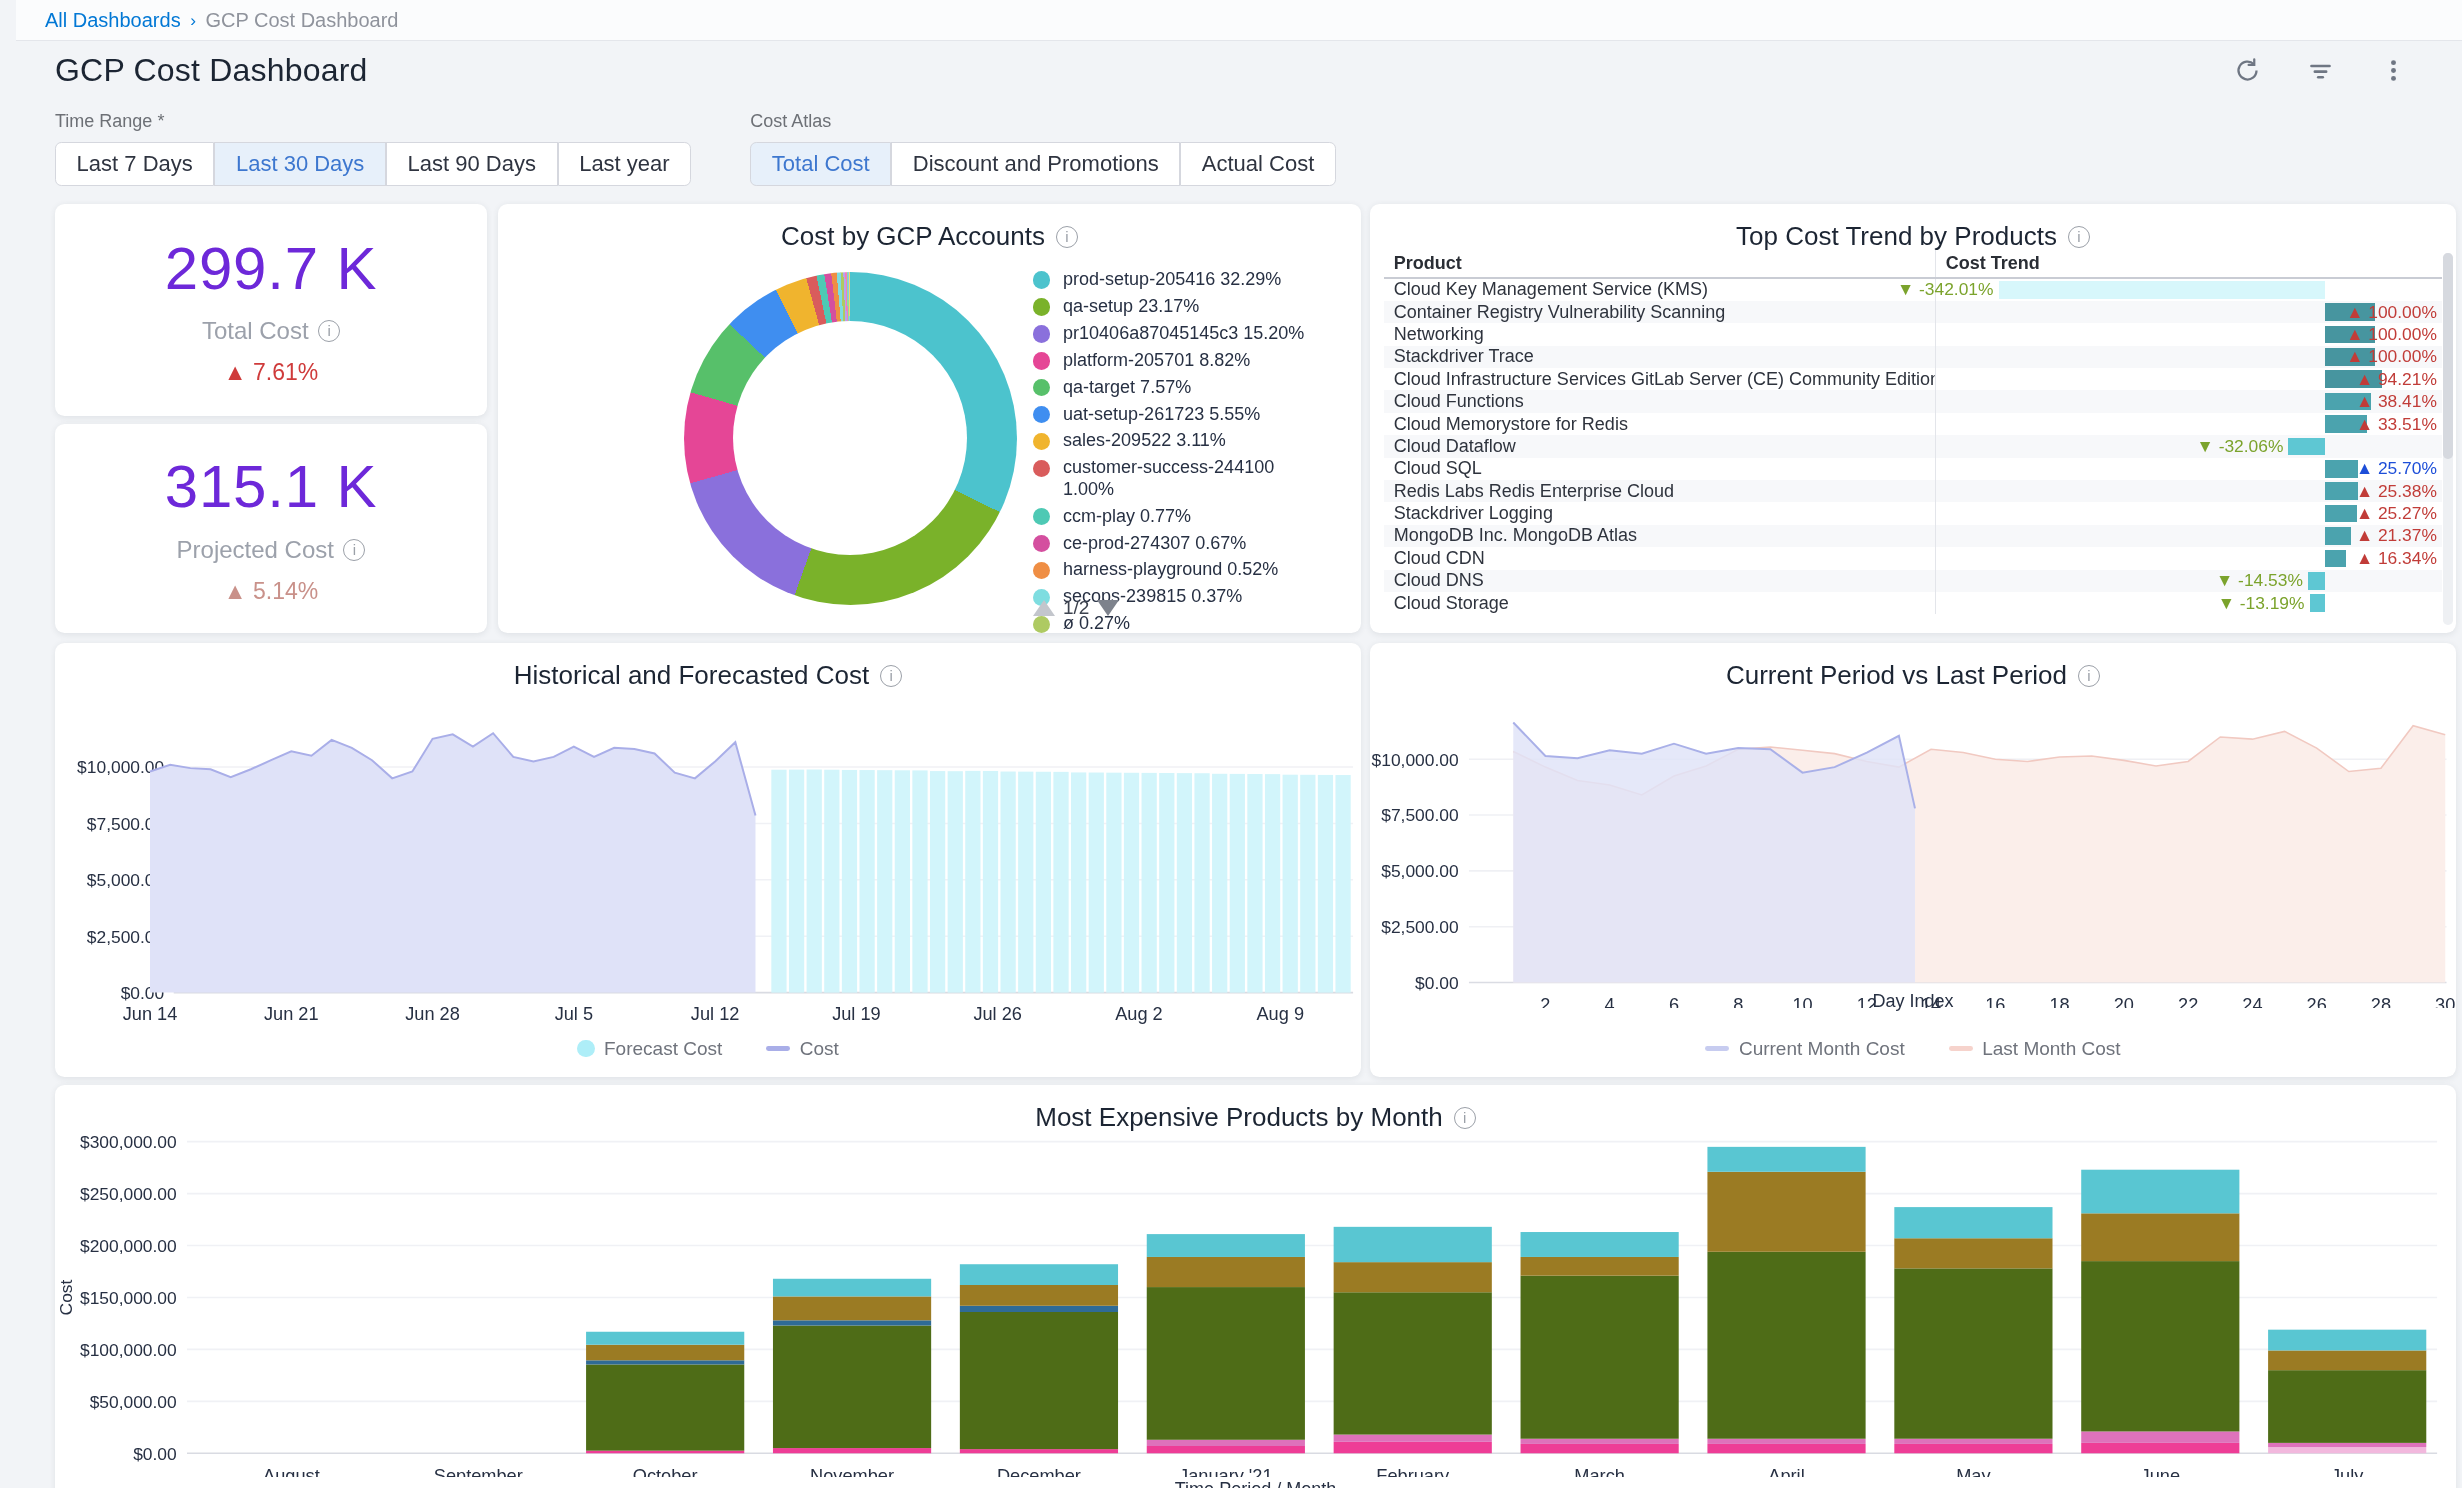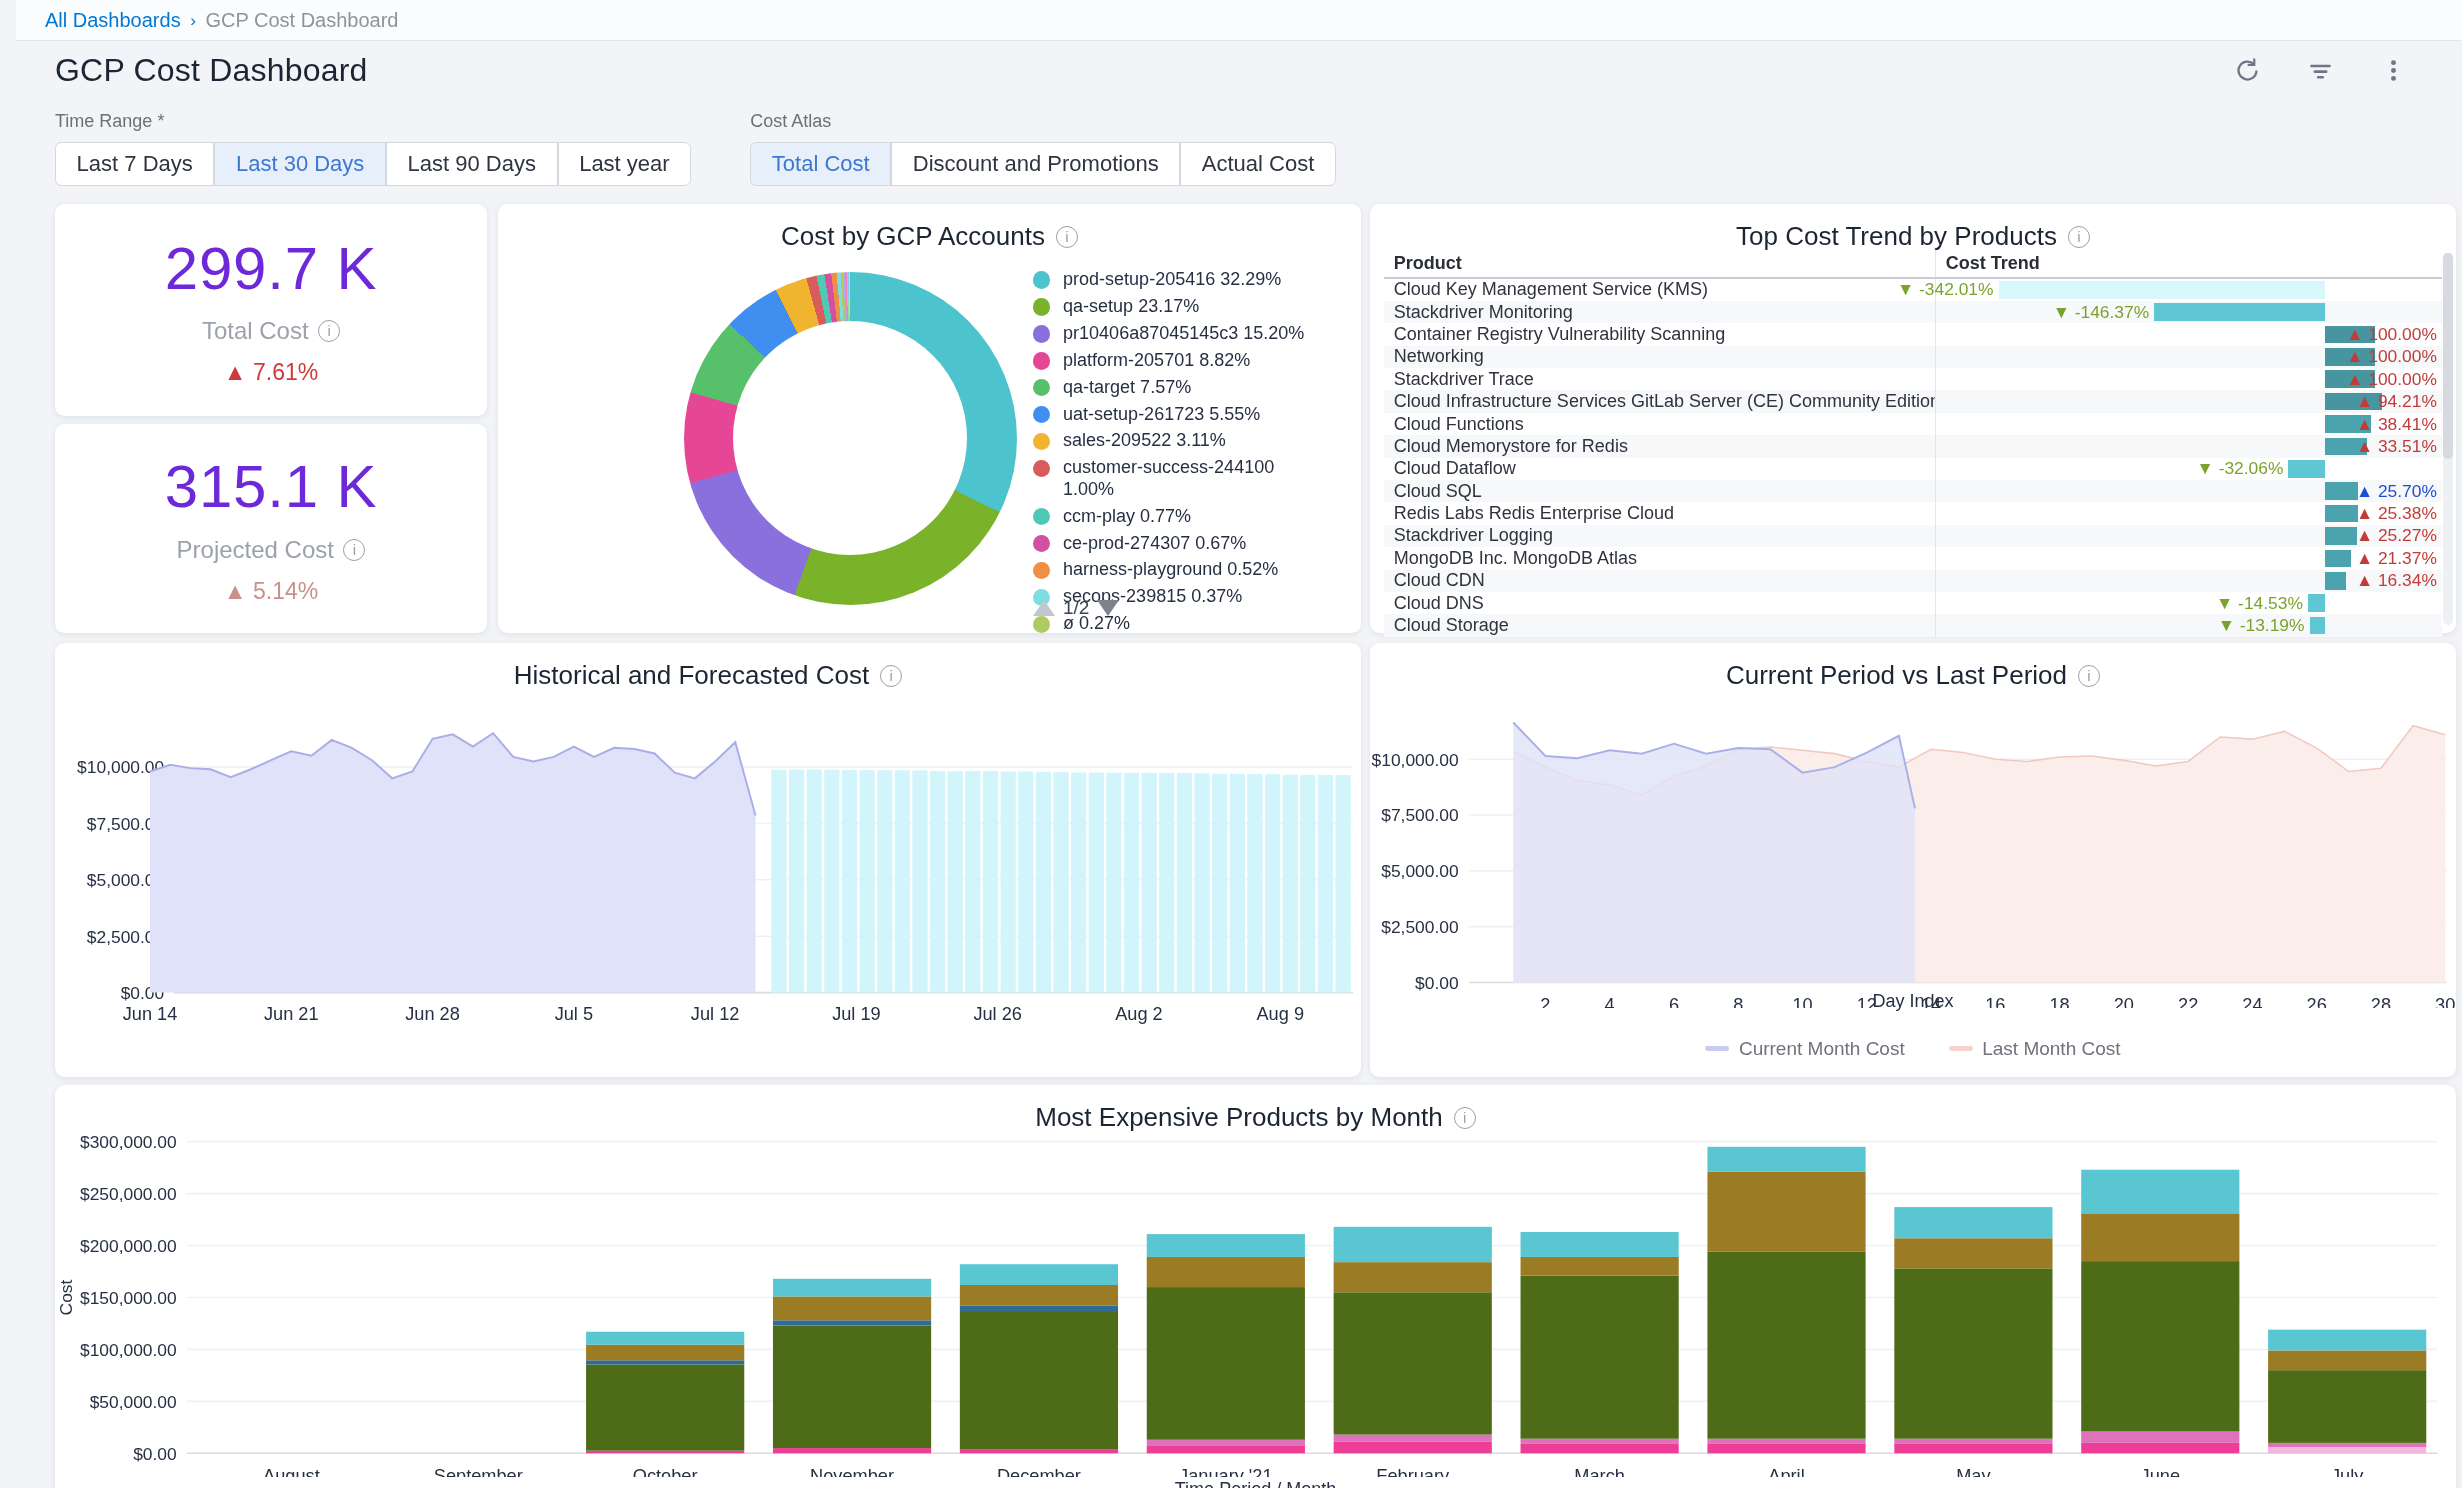--- a/index.html
+++ b/index.html
@@ -226,27 +226,20 @@
     </div>
     <div id="trend-rows">
         <div class="trow">
           <div class="tp">Cloud Key Management Service (KMS)</div>
           <div class="tt">
             <div class="tbar" style="left:12.319999999999993%; width:64.68%; background:#d7f7fb;"></div>
             <div class="tlab" style="right:88.68%; color:#7ba32c; justify-content:flex-end;">▼&nbsp;-342.01%</div>
           </div>
         </div>
         <div class="trow">
-          <div class="tp">Stackdriver Monitoring</div>
-          <div class="tt">
-            <div class="tbar" style="left:43.12%; width:33.88%; background:#5ec7d3;"></div>
-            <div class="tlab" style="right:57.88%; color:#7ba32c; justify-content:flex-end;">▼&nbsp;-146.37%</div>
-          </div>
-        </div>
-        <div class="trow">
           <div class="tp">Container Registry Vulnerability Scanning</div>
           <div class="tt">
             <div class="tbar" style="left:77%; width:9.89%; background:#47959f;"></div>
             <div class="tlab" style="right:4.8px; color:#c13c38; justify-content:flex-end;">▲&nbsp;100.00%</div>
           </div>
         </div>
         <div class="trow">
           <div class="tp">Networking</div>
           <div class="tt">
             <div class="tbar" style="left:77%; width:9.89%; background:#47959f;"></div>
@@ -397,20 +390,30 @@
       <text x="120" y="415" text-anchor="middle" font-size="23" fill="#273043">Jun 14</text>
       <text x="298.5" y="415" text-anchor="middle" font-size="23" fill="#273043">Jun 21</text>
       <text x="477" y="415" text-anchor="middle" font-size="23" fill="#273043">Jun 28</text>
       <text x="655.5" y="415" text-anchor="middle" font-size="23" fill="#273043">Jul 5</text>
       <text x="834" y="415" text-anchor="middle" font-size="23" fill="#273043">Jul 12</text>
       <text x="1012.5" y="415" text-anchor="middle" font-size="23" fill="#273043">Jul 19</text>
       <text x="1191" y="415" text-anchor="middle" font-size="23" fill="#273043">Jul 26</text>
       <text x="1369.5" y="415" text-anchor="middle" font-size="23" fill="#273043">Aug 2</text>
       <text x="1548" y="415" text-anchor="middle" font-size="23" fill="#273043">Aug 9</text>
     </svg>
+  <div class="clegend" style="bottom:17.4px;">
+    <div class="item">
+        <span class="sw-dot" style="background:#aeeef8;"></span>
+        <span>Forecast Cost</span>
+      </div>
+    <div class="item">
+        <span class="sw-line" style="background:#a9aee8;"></span>
+        <span>Cost</span>
+      </div>
+  </div>
 </div>
 
 <div class="card" style="left:1370px; top:643px; width:1086px; height:434px;">
   <div class="ctitle">
       <span>Current Period vs Last Period</span>
       <i class="info">i</i>
     </div>
   <svg id="cmp-svg" width="1086" height="317" style="position:absolute; left:0; top:48px;" viewBox="0 0 1372 400">
       <line x1="125" y1="86" x2="1360" y2="86" stroke="#eff0f4" stroke-width="2"></line>
       <text x="112" y="94" text-anchor="end" font-size="22" fill="#273043">$10,000.00</text>

